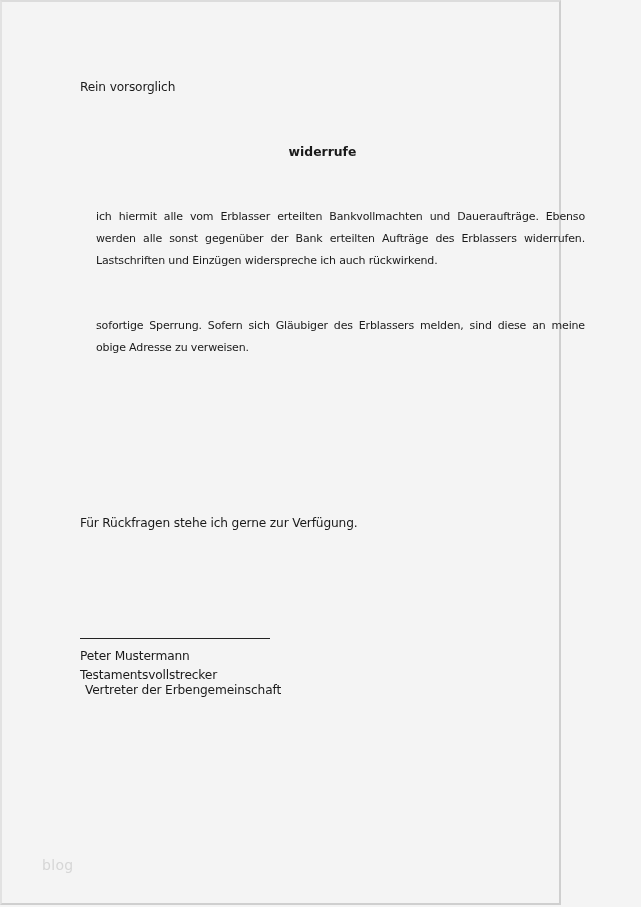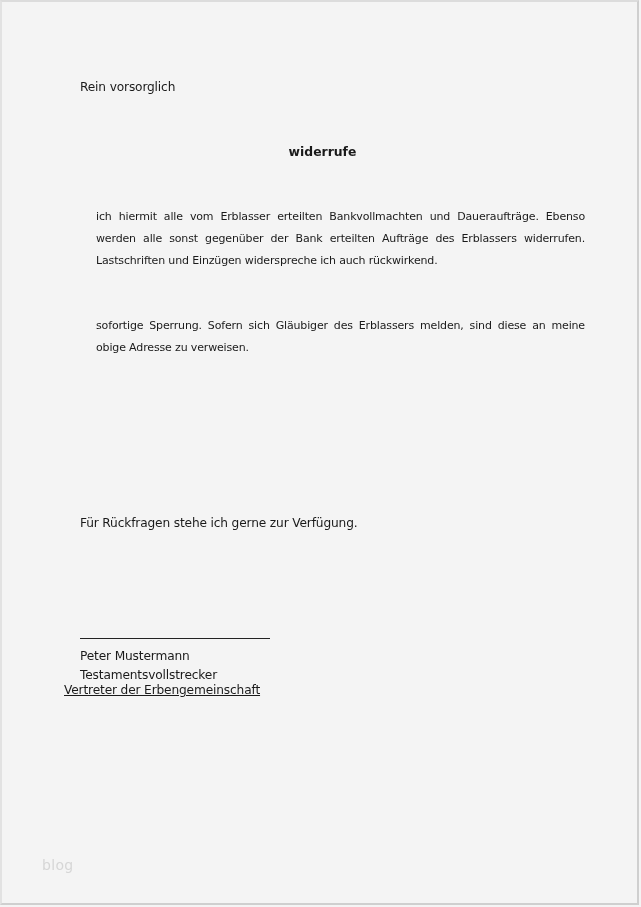--- a/index.html
+++ b/index.html
@@ -6,21 +6,21 @@
   body {
     width: 641px; height: 907px;
     background: #f4f4f4;
     position: relative;
     overflow: hidden;
     font-family: "DejaVu Sans", sans-serif;
     color: #1a1a1a;
   }
   .page {
     position: absolute; left: 0; top: 0;
-    width: 639px; height: 905px;
+    width: 561px; height: 905px;
     background: #f4f4f4;
     border-top: 2px solid #dcdcdc;
     border-left: 2px solid #e2e2e2;
     border-right: 2px solid #cfcfcf;
     border-bottom: 2px solid #cfcfcf;
     box-sizing: border-box;
   }
   .txt {
     position: absolute;
     font-size: 12.2px;
@@ -73,16 +73,16 @@
   </div>
 
 
   <div class="txt" style="left:78px; top:510px;">Für Rückfragen stehe ich gerne zur Verfügung.</div>
 
 
   <div class="sigline"></div>
 
   <div class="txt" style="left:78px; top:643px;">Peter Mustermann</div>
   <div class="txt" style="left:78px; top:666px; line-height:15px;">Testamentsvollstrecker</div>
-  <div class="txt" style="left:62px; top:681px; line-height:15px;text-decoration:underline;">Vertreter der Erbengemeinschaft</div>
+  <div class="txt" style="left:83px; top:681px; line-height:15px;">Vertreter der Erbengemeinschaft</div>
 
   <div class="watermark">blog</div>
 </div>
 
 </body></html>

